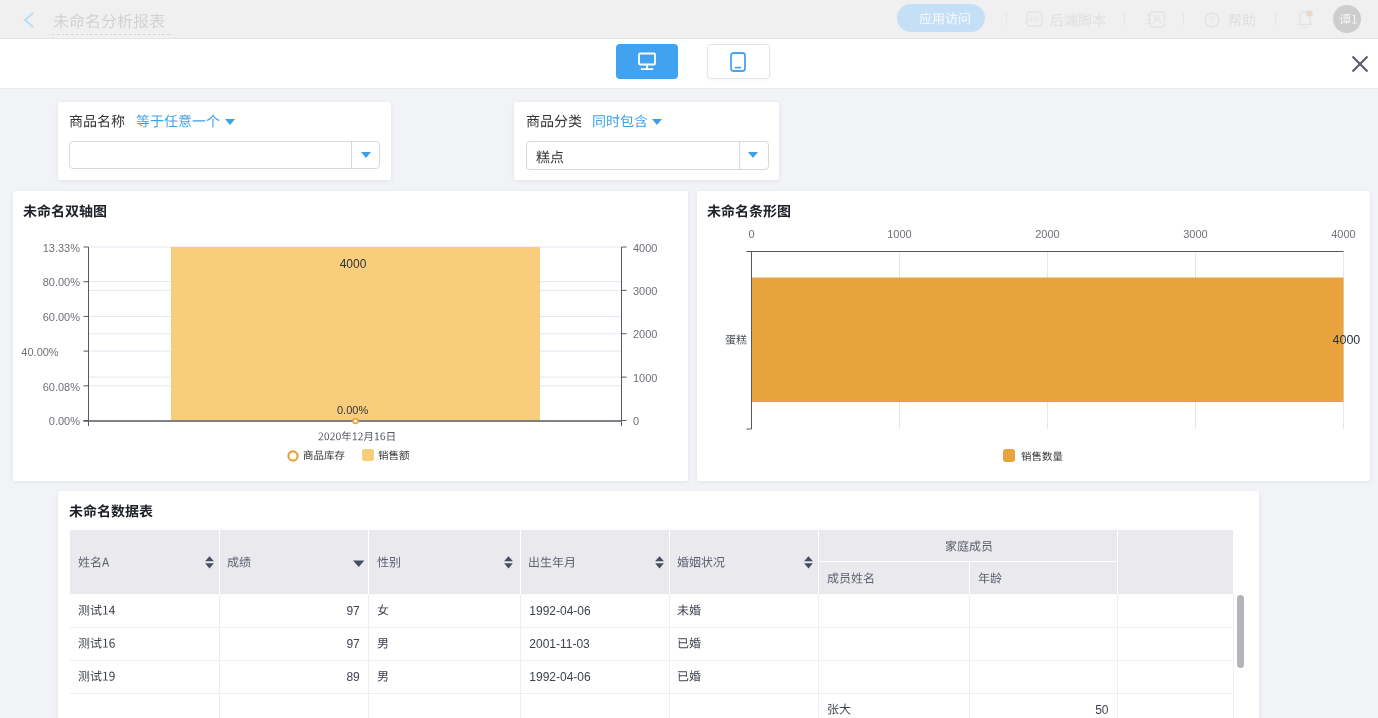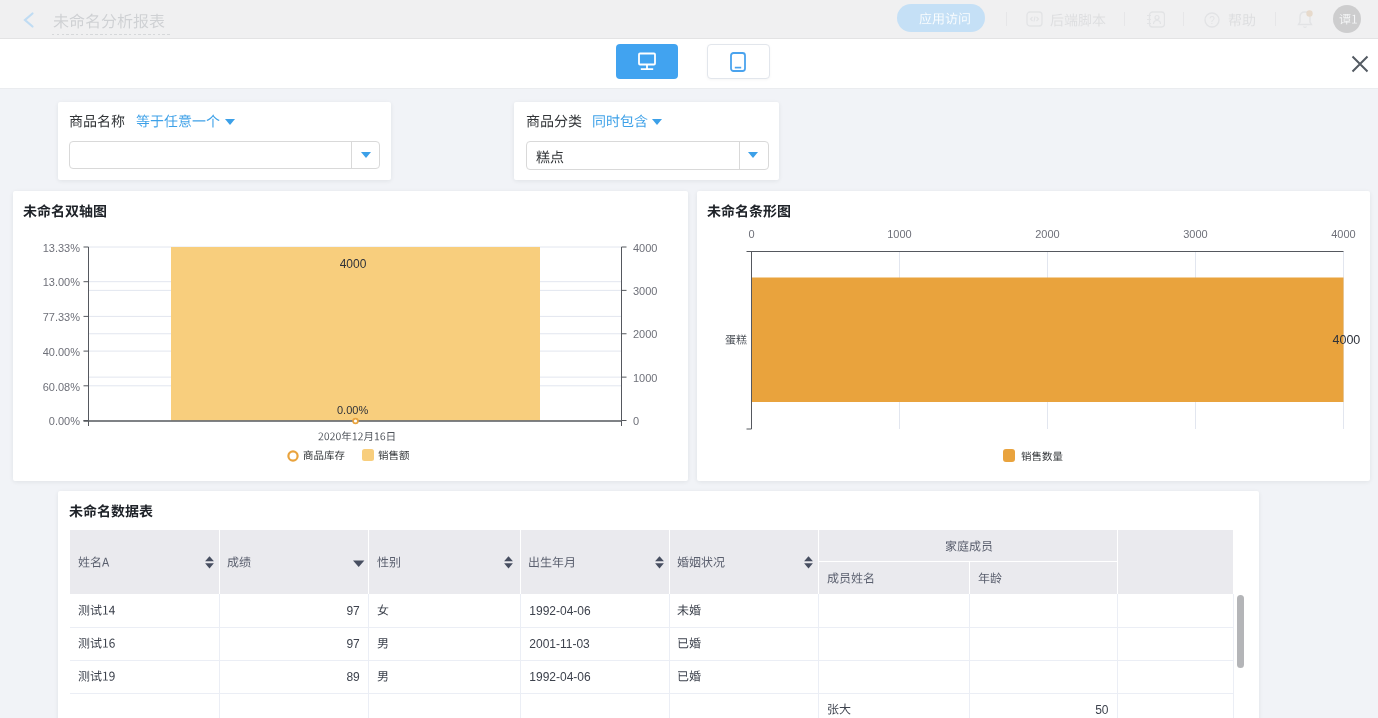--- a/index.html
+++ b/index.html
@@ -167,23 +167,23 @@
     <line x1="608.5" y1="56" x2="613.5" y2="56" stroke="#55585e"></line>
     <line x1="608.5" y1="99.375" x2="613.5" y2="99.375" stroke="#55585e"></line>
     <line x1="608.5" y1="142.75" x2="613.5" y2="142.75" stroke="#55585e"></line>
     <line x1="608.5" y1="186.125" x2="613.5" y2="186.125" stroke="#55585e"></line>
     <line x1="608.5" y1="229.5" x2="613.5" y2="229.5" stroke="#55585e"></line>
     <line x1="75.5" y1="229.5" x2="75.5" y2="235" stroke="#55585e"></line>
     <line x1="608.5" y1="229.5" x2="608.5" y2="235" stroke="#55585e"></line>
     <circle cx="342.5" cy="230" r="2.4" fill="#fff" stroke="#e9a33d" stroke-width="1.7"></circle>
   </svg>
 <div style="position:absolute;left:0px;top:242.7px;font-size:11px;line-height:1;color:#6E7079;width:80px;text-align:right;">13.33%</div>
-<div style="position:absolute;left:0px;top:277.4px;font-size:11px;line-height:1;color:#6E7079;width:80px;text-align:right;">13.00%</div>
-<div style="position:absolute;left:0px;top:312.1px;font-size:11px;line-height:1;color:#6E7079;width:80px;text-align:right;">77.33%</div>
-<div style="position:absolute;left:0px;top:346.8px;font-size:11px;line-height:1;color:#6E7079;width:80px;text-align:right;">40.00%</div>
+<div style="position:absolute;left:0px;top:277.4px;font-size:11px;line-height:1;color:#6E7079;width:80px;text-align:right;">80.00%</div>
+<div style="position:absolute;left:0px;top:312.1px;font-size:11px;line-height:1;color:#6E7079;width:80px;text-align:right;">60.00%</div>
+<div style="position:absolute;left:0px;top:346.8px;font-size:11px;line-height:1;color:#6E7079;width:80px;text-align:center;">40.00%</div>
 <div style="position:absolute;left:0px;top:381.5px;font-size:11px;line-height:1;color:#6E7079;width:80px;text-align:right;">60.08%</div>
 <div style="position:absolute;left:0px;top:416.2px;font-size:11px;line-height:1;color:#6E7079;width:80px;text-align:right;">0.00%</div>
 <div style="position:absolute;left:633px;top:242.7px;font-size:11px;line-height:1;color:#6E7079;">4000</div>
 <div style="position:absolute;left:633px;top:286.075px;font-size:11px;line-height:1;color:#6E7079;">3000</div>
 <div style="position:absolute;left:633px;top:329.45px;font-size:11px;line-height:1;color:#6E7079;">2000</div>
 <div style="position:absolute;left:633px;top:372.825px;font-size:11px;line-height:1;color:#6E7079;">1000</div>
 <div style="position:absolute;left:633px;top:416.2px;font-size:11px;line-height:1;color:#6E7079;">0</div>
 <div style="position:absolute;left:339.7px;top:258.4px;font-size:12px;line-height:1;color:#2e323a;">4000</div>
 <div style="position:absolute;left:337px;top:404.8px;font-size:11px;line-height:1;color:#2e323a;">0.00%</div>
 <div style="position:absolute;line-height:0;left:318px;top:430.8px;">

